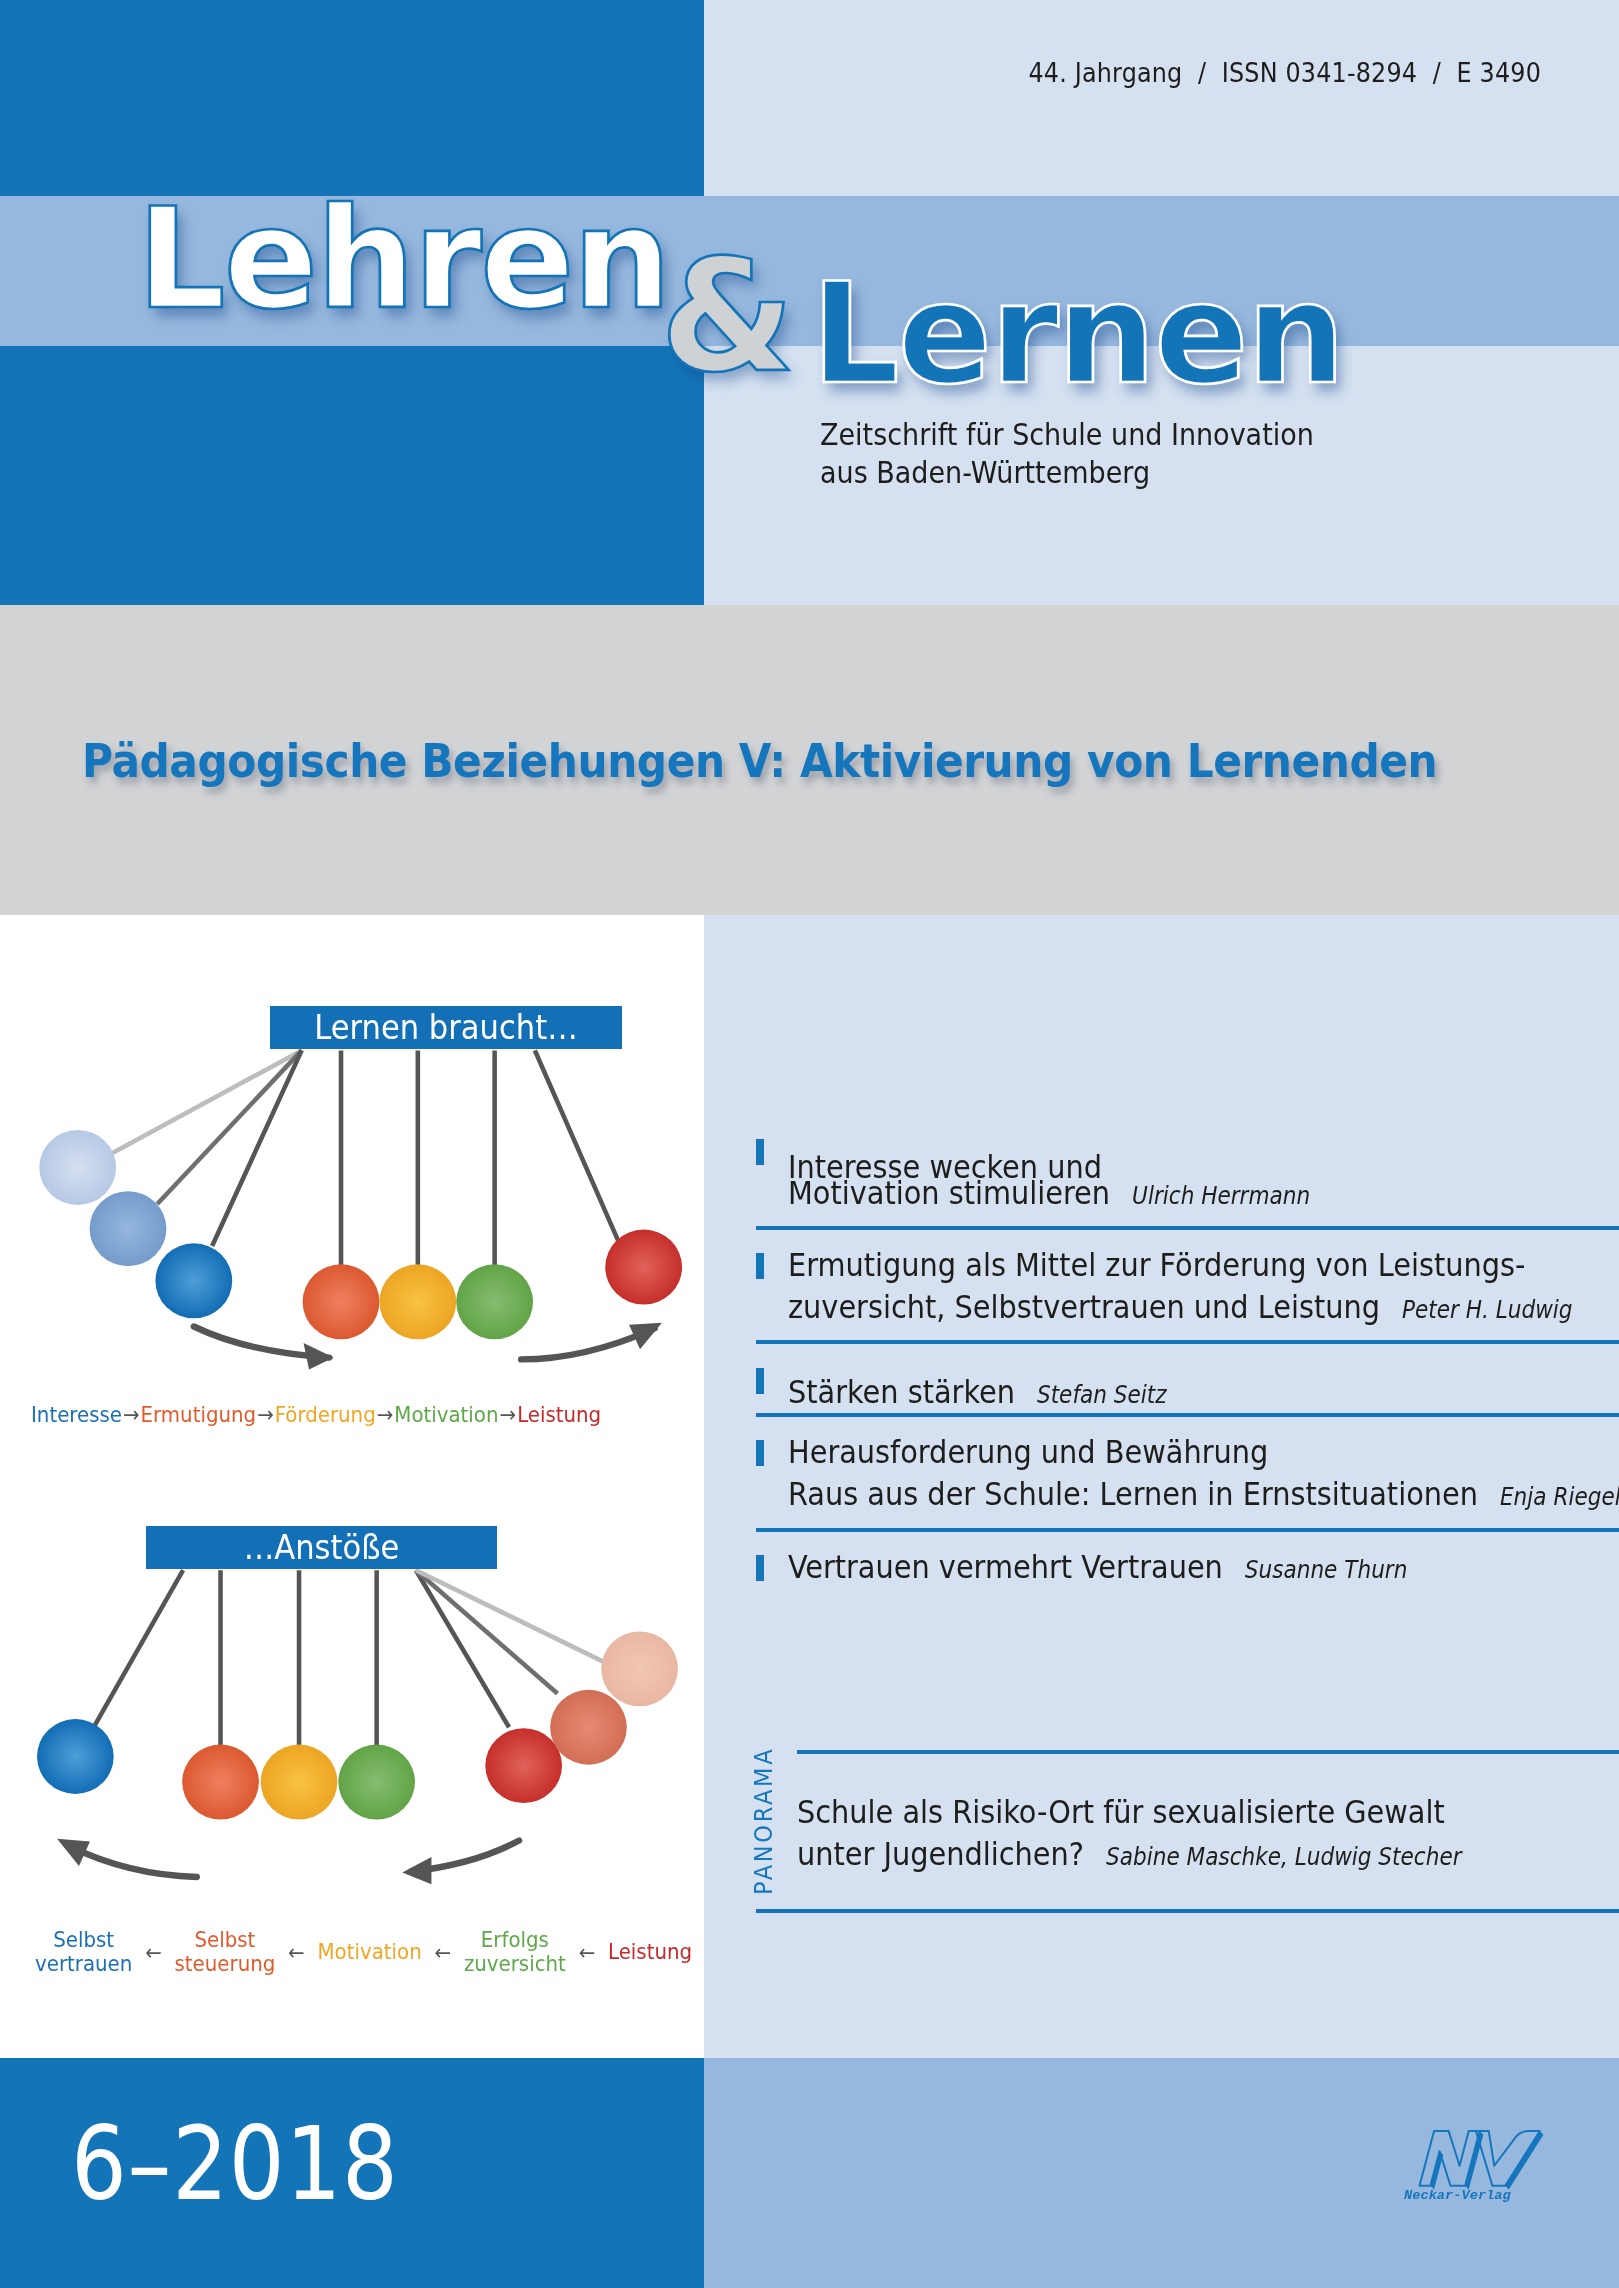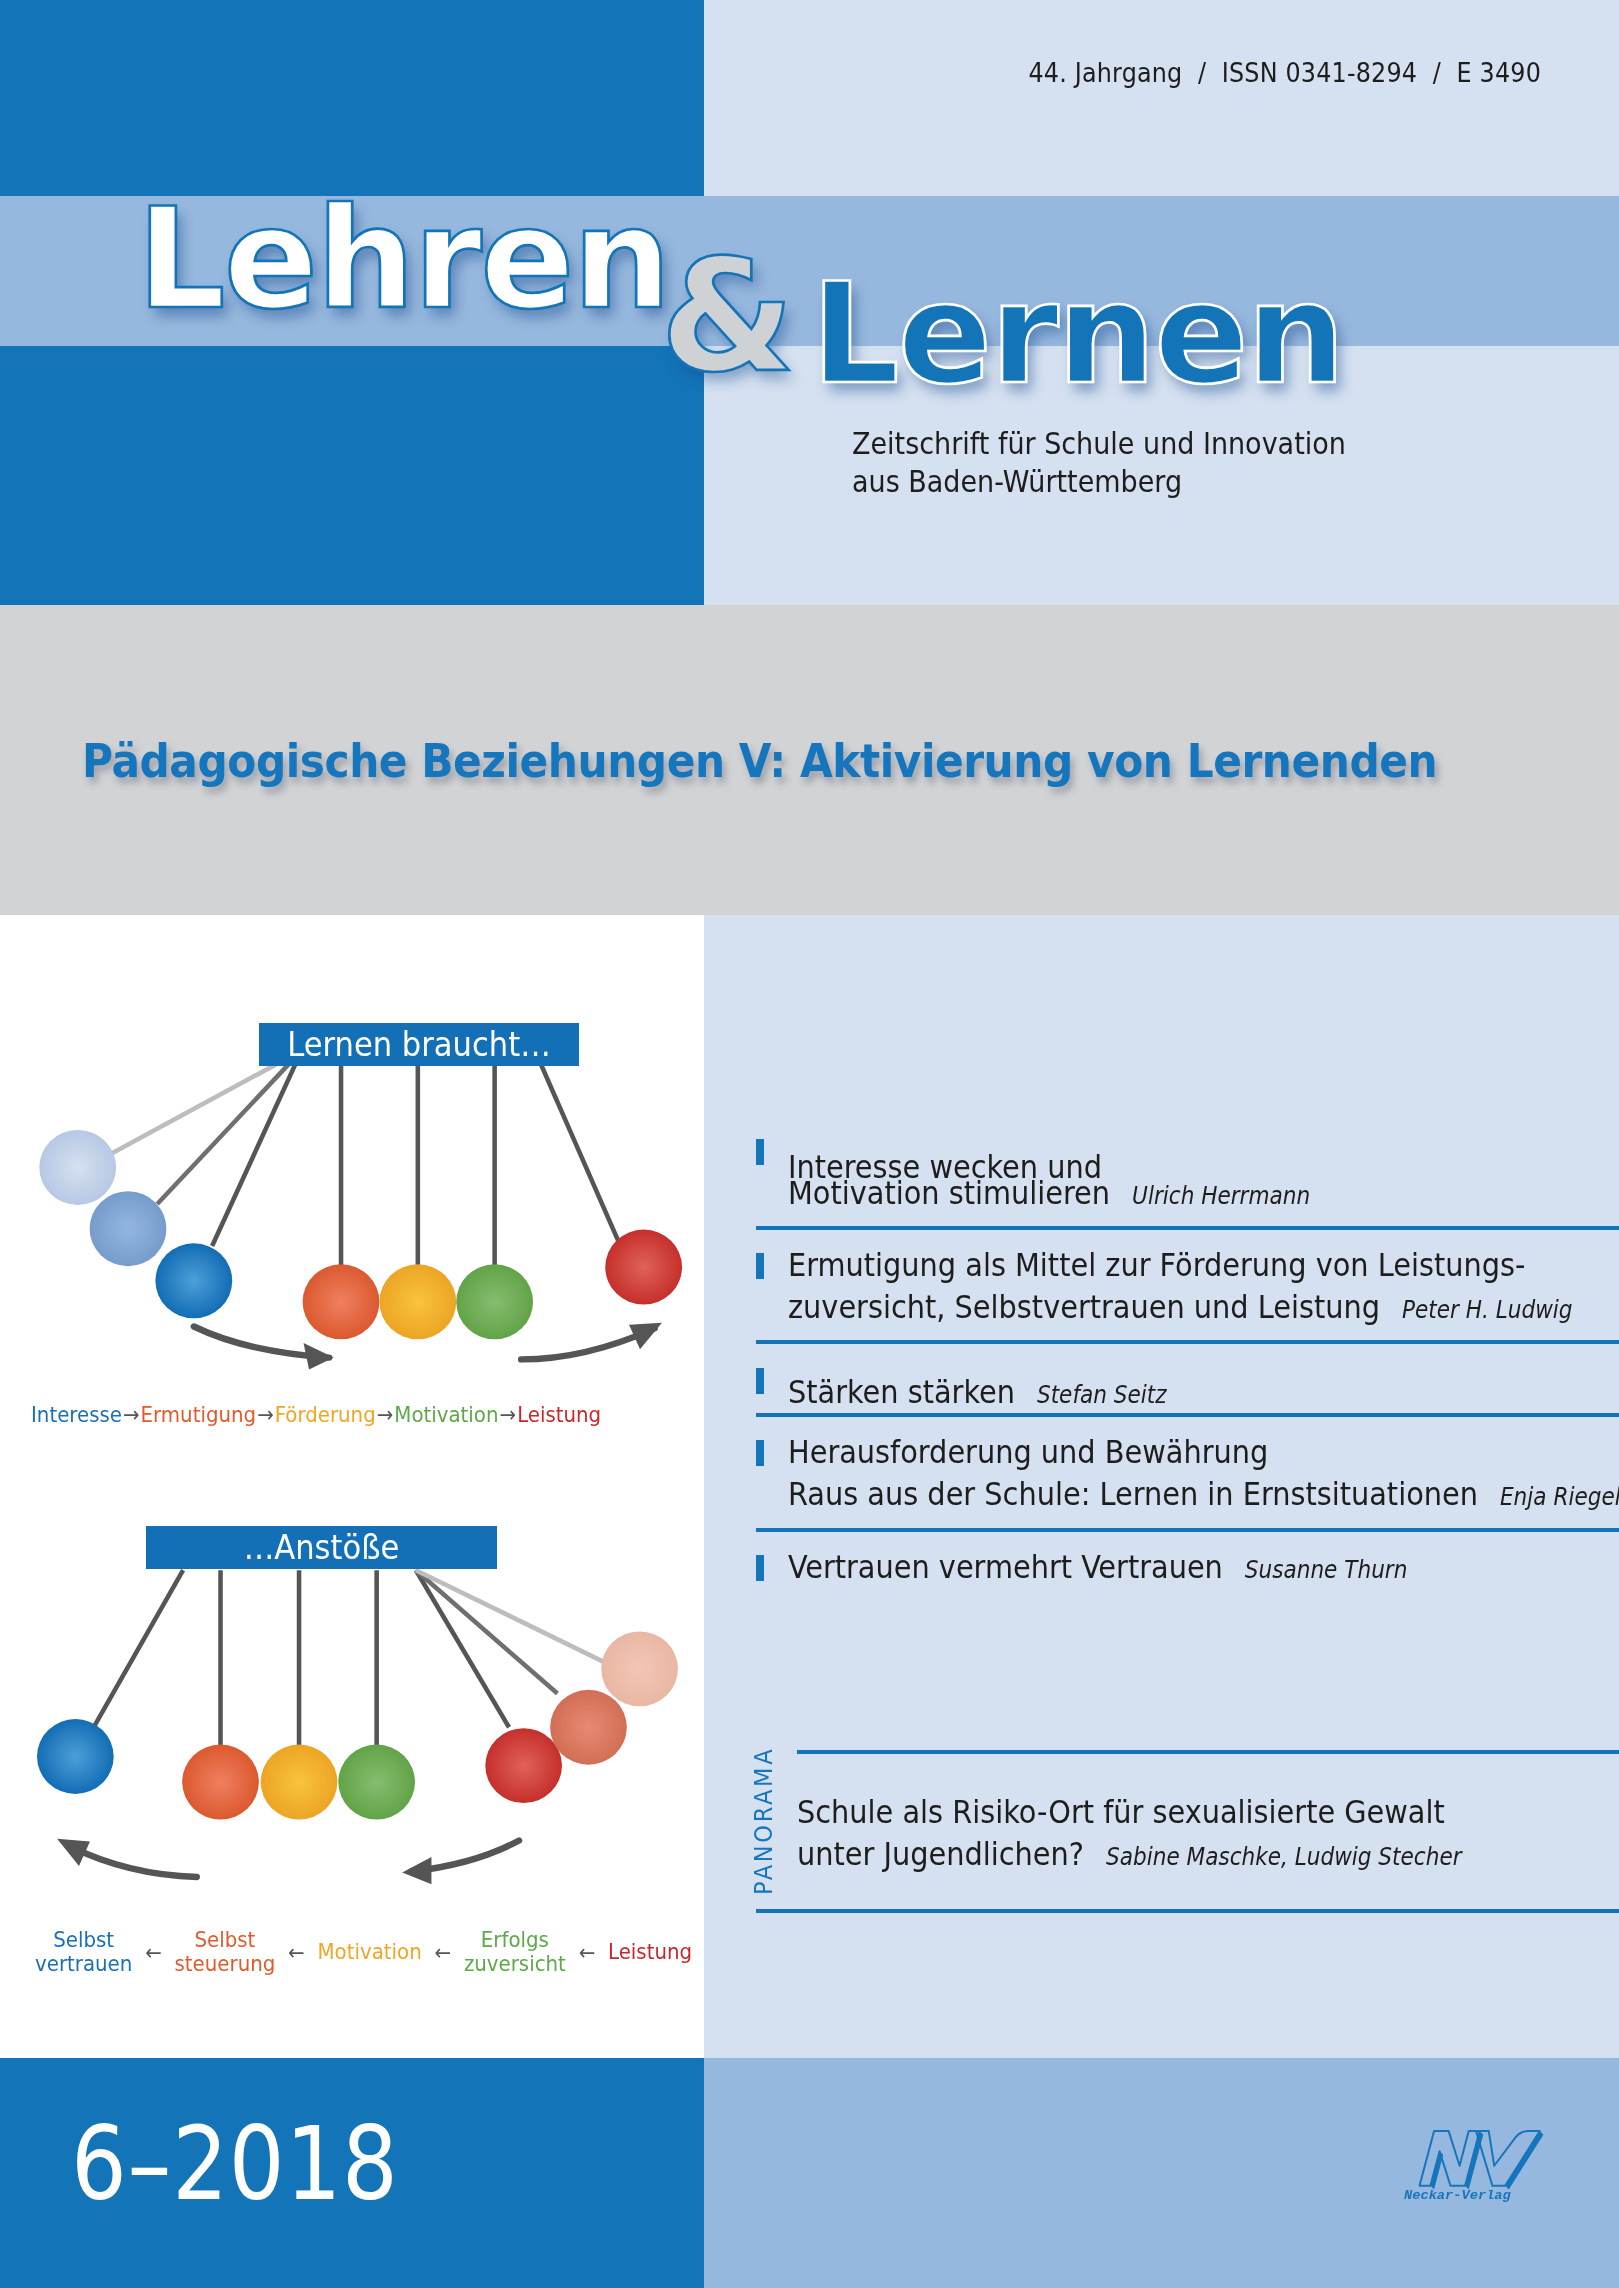--- a/index.html
+++ b/index.html
@@ -33,36 +33,36 @@
       font-size: 155px; line-height: 1; color: #cfd2d5;
       -webkit-text-stroke: 2.7px #1474b8;
       text-shadow: 5.5px 9.1px 12.8px rgba(20, 70, 140, 0.40);
     }
     .logo-lernen {
       left: 811px; top: 265px; font-family: "DejaVu Sans", sans-serif; font-weight: bold;
       font-size: 139px; line-height: 1; color: #1474b8; letter-spacing: -1.8px;
       -webkit-text-stroke: 2.7px #ffffff;
       text-shadow: 5.5px 9.1px 12.8px rgba(20, 70, 140, 0.45);
     }
-    .subtitle { left: 852px; top: 416px; font-size: 30px; line-height: 38px; color: #1d1d1b; margin-top: 9px; }
+    .subtitle { left: 820px; top: 416px; font-size: 30px; line-height: 38px; color: #1d1d1b; }
 
     
     .theme {
       left: 82px; top: 734px; font-family: "DejaVu Sans", sans-serif; font-weight: bold;
       font-size: 46px; color: #1676bd; letter-spacing: -0.5px;
       text-shadow: 3.7px 5.5px 7.3px rgba(60, 70, 90, 0.35);
       transform: scaleX(0.92); transform-origin: left center; white-space: nowrap;
     }
 
     
     .diagram-label-box {
       background: #1470b6; color: #ffffff; text-align: center;
       font-size: 34px; line-height: 42px; height: 43px;
     }
-    .diagram-label-1 { left: 259px; top: 1006px; width: 320px; margin-top: 17px; }
+    .diagram-label-1 { left: 270px; top: 1006px; width: 352px; }
     .diagram-label-2 { left: 146px; top: 1526px; width: 351px; }
 
     .flow-row { font-size: 22px; white-space: nowrap; display: flex; align-items: center; }
     .flow-row-1 { left: 31px; top: 1402px; gap: 1px; }
     .flow-arrow { color: #555555; font-size: 22px; }
 
     .flow-row-2 { left: 35px; top: 1928px; gap: 12.8px; align-items: center; }
     .flow-item-2 { text-align: center; font-size: 22px; line-height: 24px; }
     .toc-item { position: absolute; left: 756px; width: 863px; }
     .toc-bullet { position: absolute; left: 0; width: 8.2px; height: 25.6px; background: #1474b8; }

